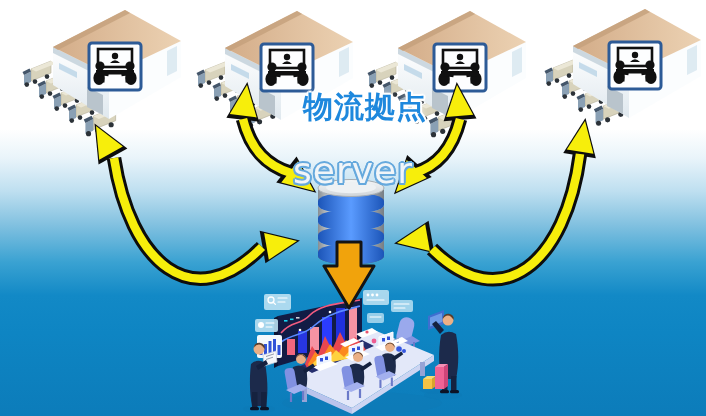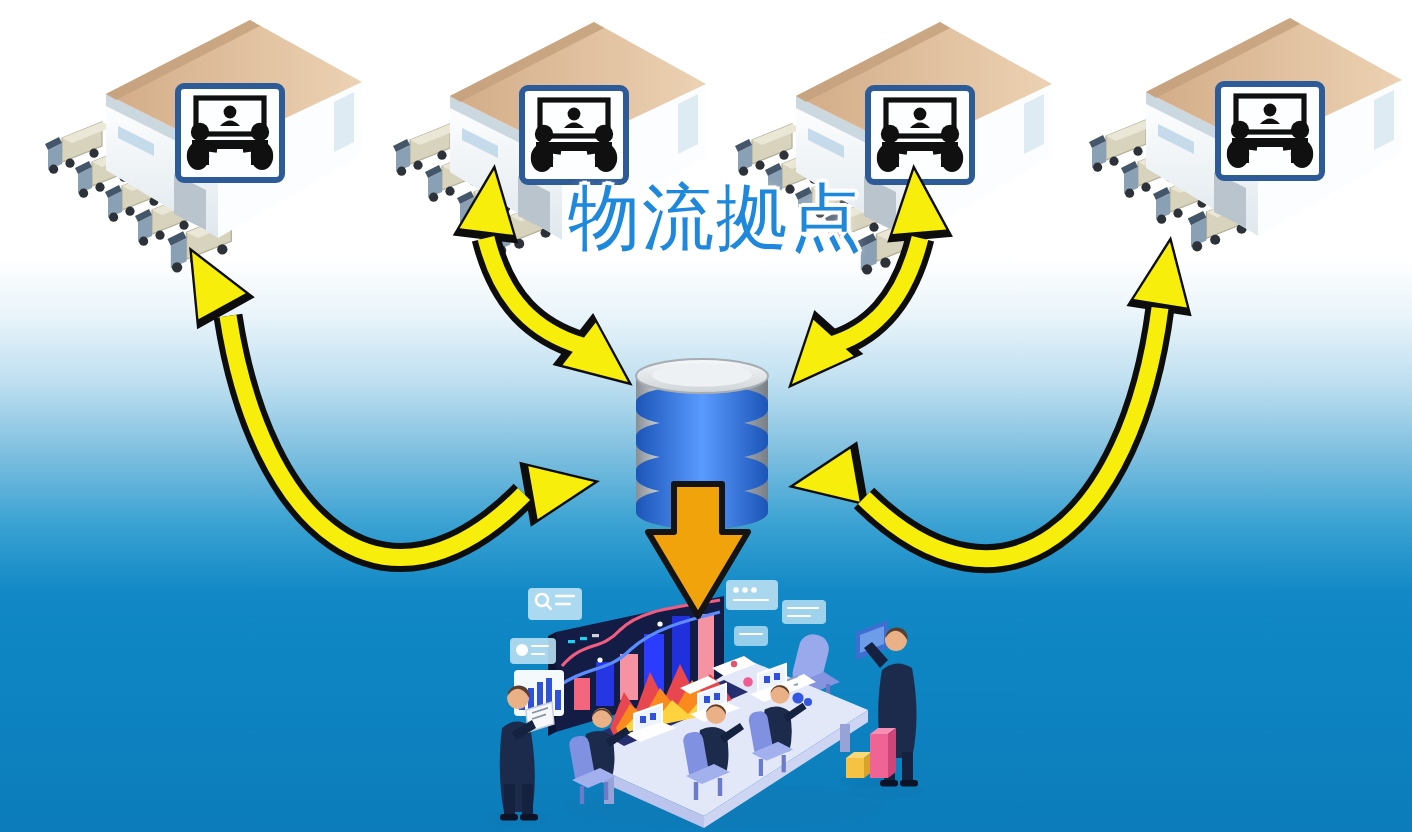--- a/index.html
+++ b/index.html
@@ -8,21 +8,21 @@
     font-family:"DejaVu Sans","Liberation Sans",sans-serif;
     background:linear-gradient(180deg,
       #ffffff 0%, #ffffff 31%,
       #e9f4fa 38%, #bedff0 46%,
       #82c1e0 54%, #3aa2d2 63%,
       #1289c6 71%, #0e85c3 80%, #0c7cba 100%);
   }
   .art{position:absolute;left:0;top:0;}
   .lbl{position:absolute;line-height:1;white-space:nowrap;}
   .lbl-logistics{
-    left:284px;top:92px;font-size:36px;font-weight:normal;letter-spacing:1px;
+    left:303px;top:92px;font-size:30px;font-weight:bold;letter-spacing:1px;
     color:#1e88dd;
     text-shadow:-2px 0 0 #fff,2px 0 0 #fff,0 -2px 0 #fff,0 2px 0 #fff,
       -1.5px -1.5px 0 #fff,1.5px 1.5px 0 #fff,-1.5px 1.5px 0 #fff,1.5px -1.5px 0 #fff,
       0 0 6px rgba(255,255,255,.9);
   }
   .lbl-server{
     left:293px;top:153px;font-size:36px;font-weight:400;letter-spacing:1px;
     color:#f1f5f8;
     text-shadow:-2px 0 0 #66a9dd,2px 0 0 #66a9dd,0 -2px 0 #66a9dd,0 2px 0 #66a9dd,
       -1.5px -1.5px 0 #66a9dd,1.5px 1.5px 0 #66a9dd,-1.5px 1.5px 0 #66a9dd,1.5px -1.5px 0 #66a9dd;
@@ -347,14 +347,15 @@
       <rect x="435" y="367" width="9" height="22" fill="#ef6395"></rect>
       <polygon points="435,367 439,364 448,364 444,367" fill="#f68fb4"></polygon>
       <polygon points="444,367 448,364 448,386 444,389" fill="#cf4579"></polygon>
     </g>
   </g>
 
   <polygon points="337,242 361,242 361,266 374,266 349,308 324,266 337,266" fill="#f1a30c" stroke="#141414" stroke-width="3" stroke-linejoin="round"></polygon>
 </svg>
 
 <div class="lbl lbl-logistics">物流拠点</div>
+<div class="lbl lbl-server">server</div>
 
 </div>
 
 </body></html>

